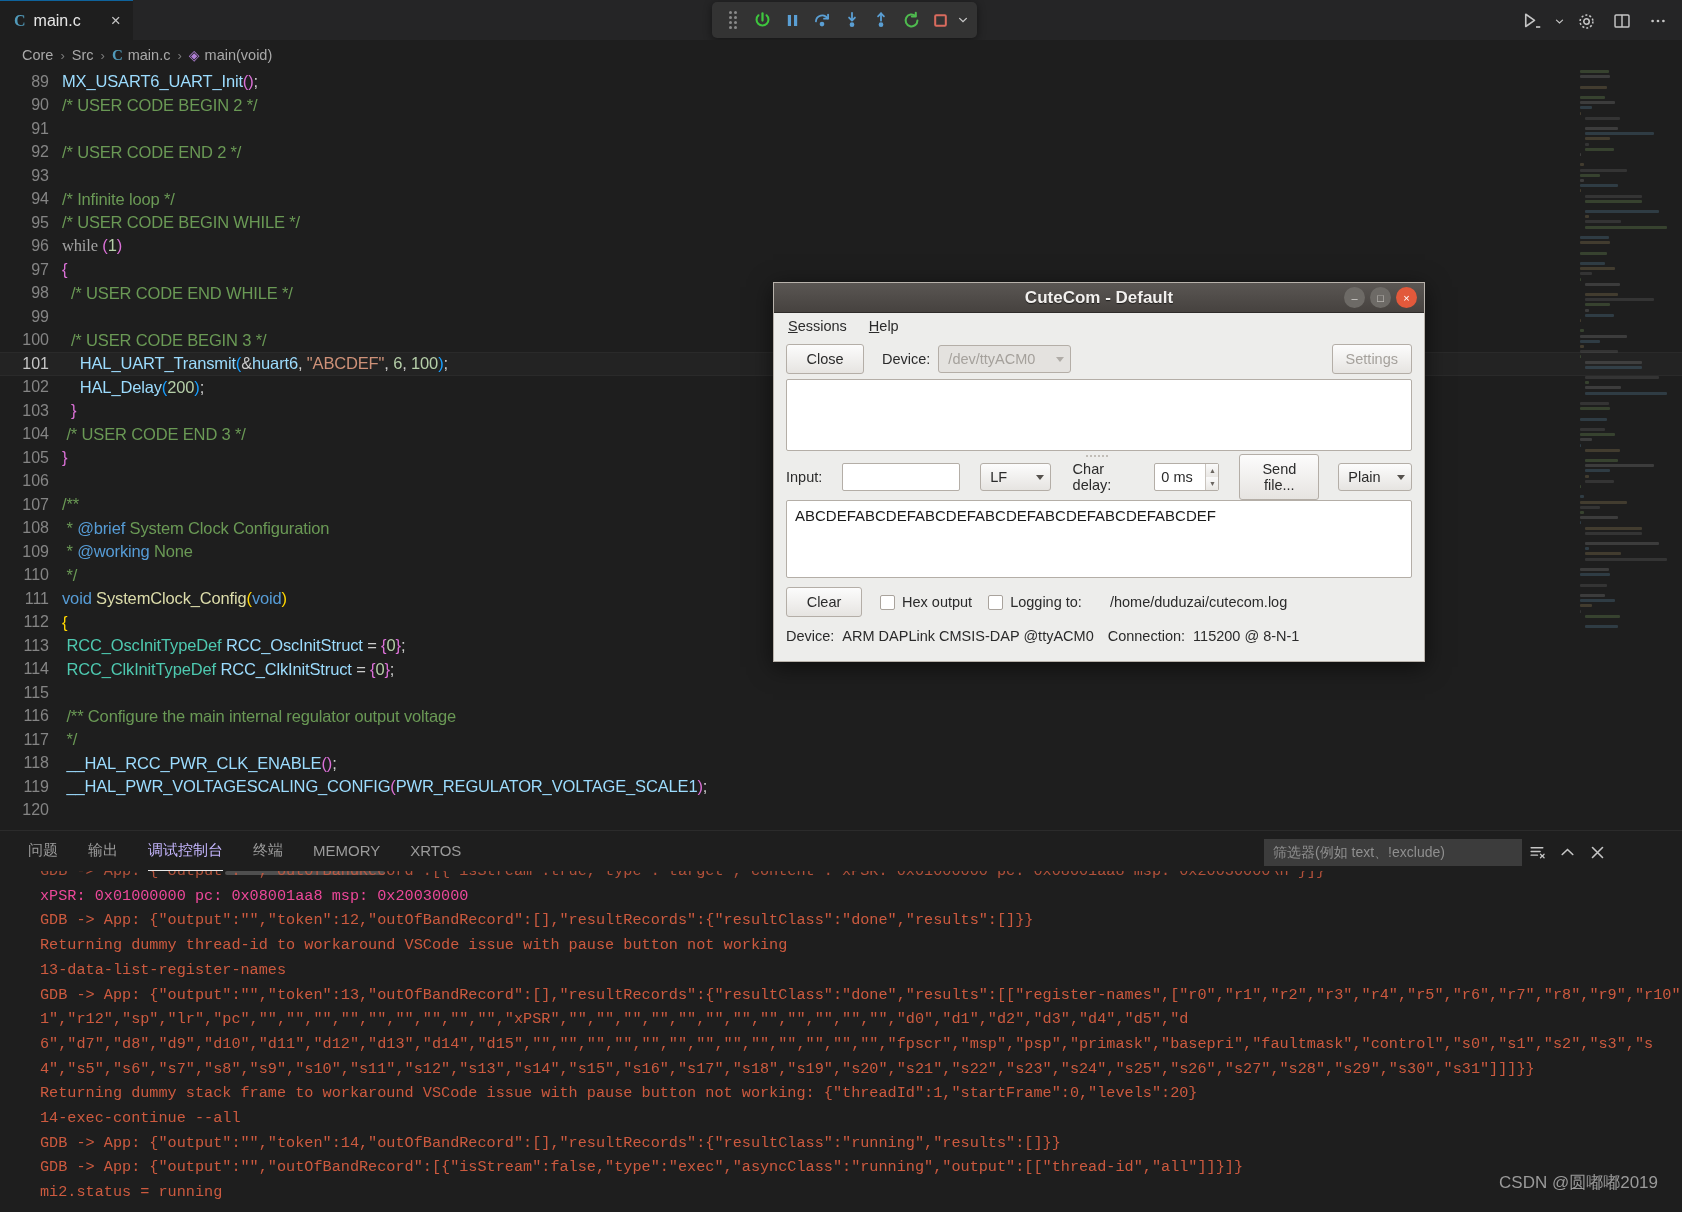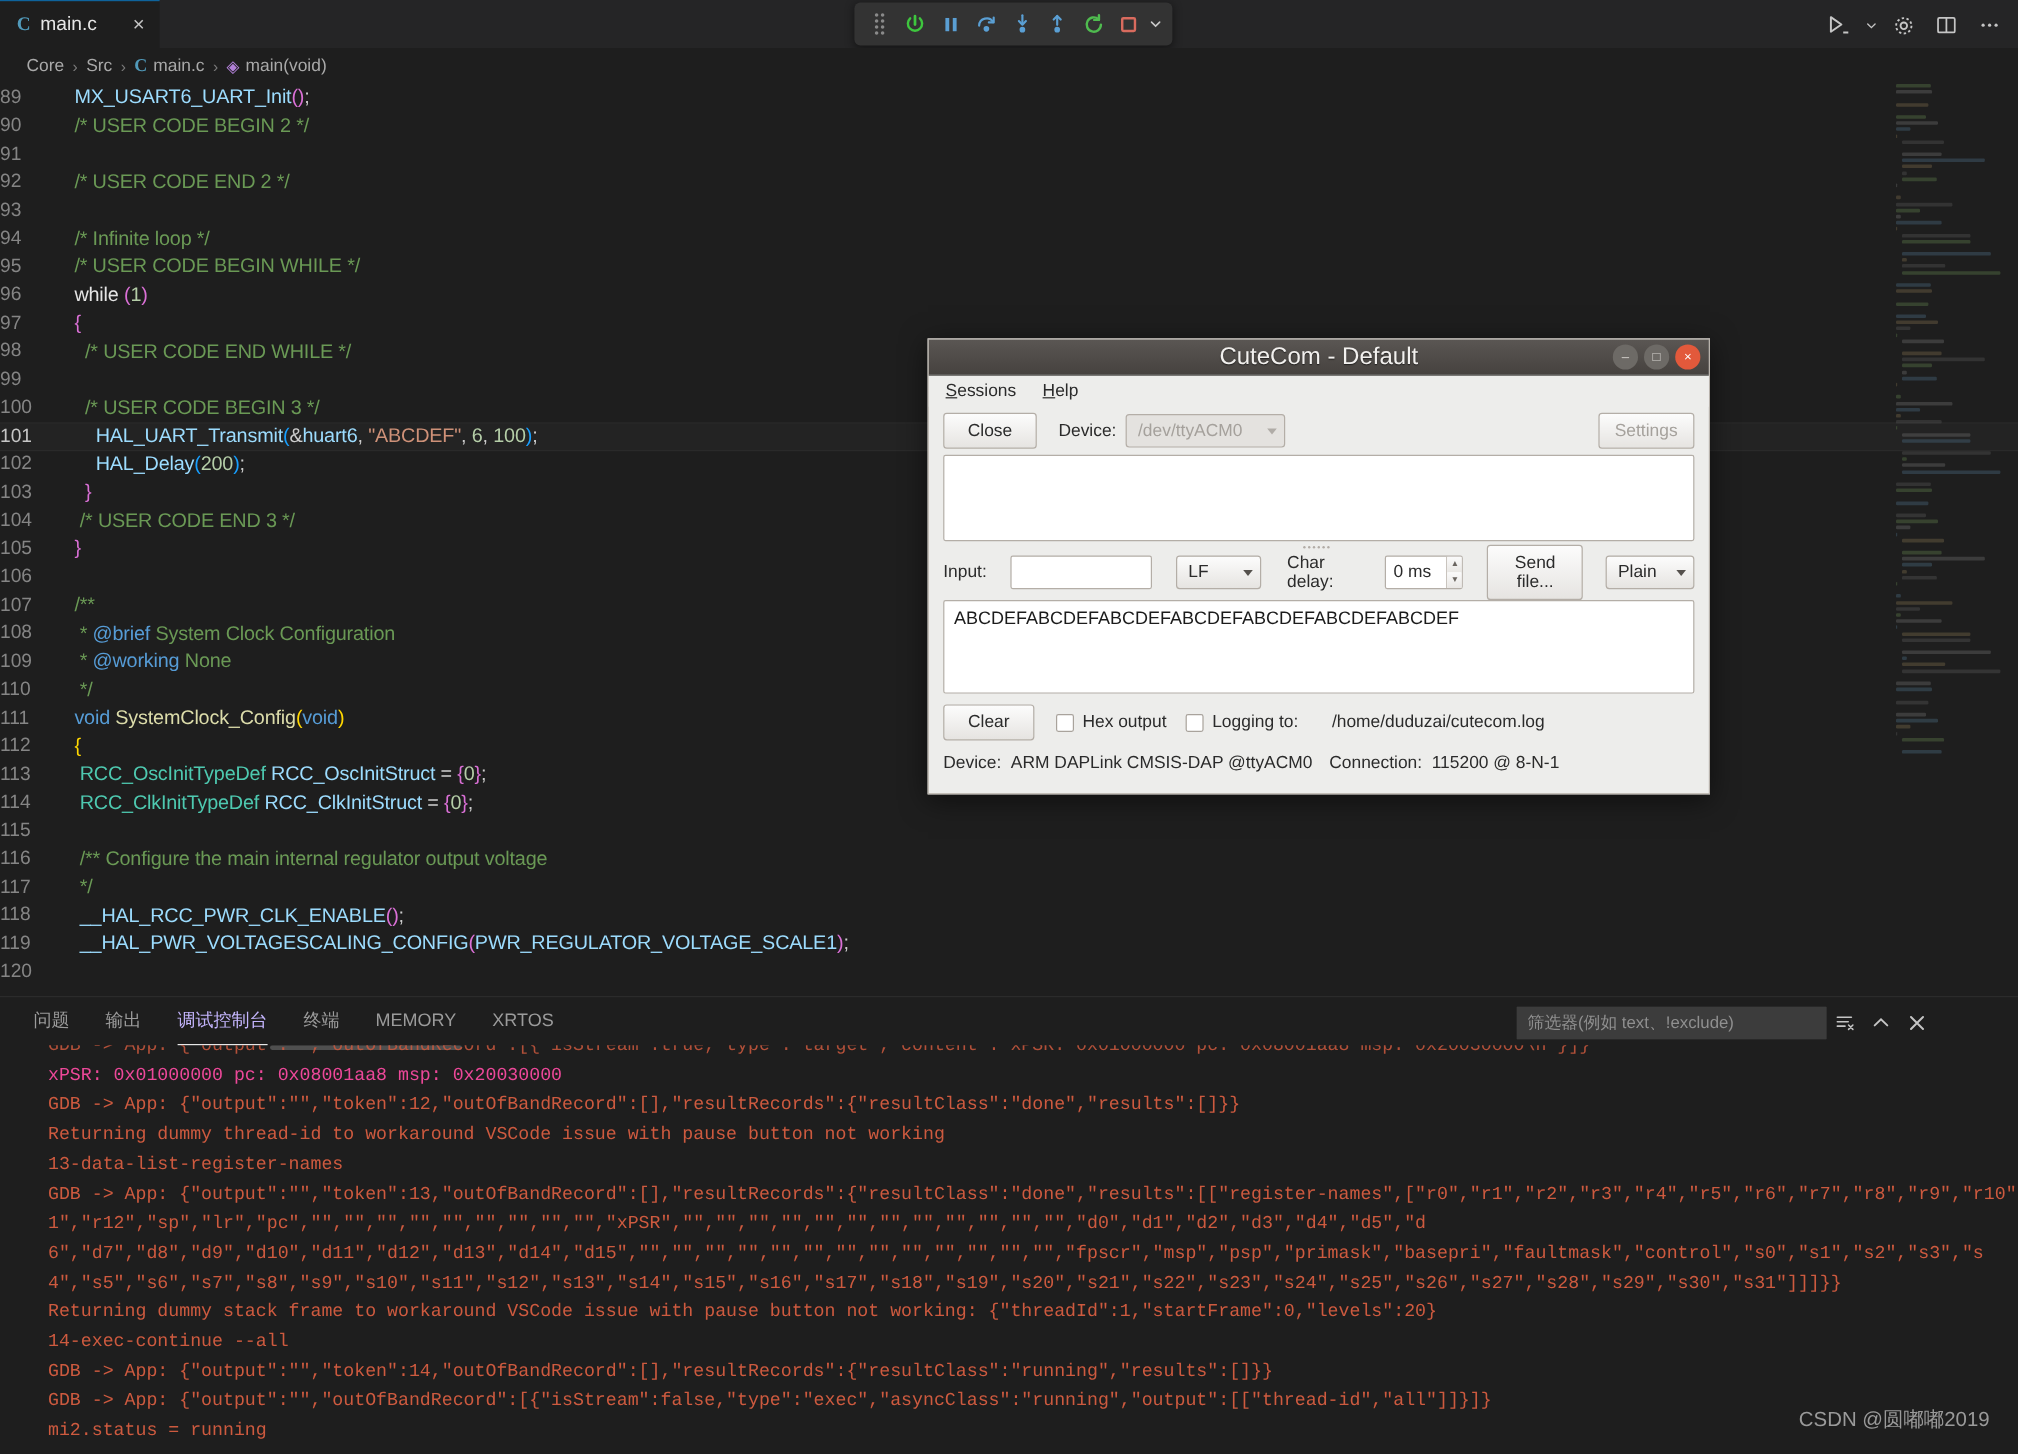--- a/index.html
+++ b/index.html
@@ -54,28 +54,28 @@
   .bc-cube { color: #b180d7; font-size: 14px; }
 
   
   .editor {
     position: absolute; left: 0; top: 70px; width: 1682px; height: 760px;
     background: #1e1e1e; overflow: hidden;
   }
   .coderow { display: flex; height: 23.5px; align-items: center; font-family: "Liberation Mono", monospace; }
   .coderow.cur { background: #232323; border-top: 1px solid #2a2a2a; border-bottom: 1px solid #2a2a2a; }
   .ln {
-    width: 62px; text-align: left; padding-right: 13px;
+    width: 62px; text-align: right; padding-right: 13px;
     color: #858585; font-size: 16px; font-family: "Liberation Sans", sans-serif;
     flex: none;
   }
   .coderow.cur .ln { color: #c6c6c6; }
   .code { font-size: 16.5px; white-space: pre; font-family: "Liberation Sans", sans-serif; letter-spacing: -0.15px; }
   .cm { color: #6A9955; }     
-  .kw { color: #e5e5e5; }     
+  .kw { color: #a3a3a3; font-family: Liberation Serif, serif; }     
   .kw2{ color: #569CD6; }     
   .fn { color: #DCDCAA; }     
   .id { color: #9CDCFE; }     
   .ty { color: #4EC9B0; }     
   .num{ color: #B5CEA8; }     
   .str{ color: #CE9178; }     
   .pu { color: #CCCCCC; }     
   .br1{ color: #FFD700; }
   .br2{ color: #DA70D6; }
   .br3{ color: #179FFF; }
@@ -115,21 +115,21 @@
     position: absolute; left: 773px; top: 282px; width: 652px; height: 380px;
     background: #ededeb; border: 1px solid #b8b2ab;
     box-shadow: 0 5px 22px rgba(0,0,0,.55);
     font-family: "Liberation Sans", sans-serif;
   }
   .cute-title {
     height: 30px; background: linear-gradient(#5a5653,#46423f);
     display: flex; align-items: center; justify-content: center; position: relative;
     border-bottom: 1px solid #2e2b29;
   }
-  .cute-title-text { color: #f2f0ee; font-size: 20px; font-weight: normal; text-shadow: 0 1px 1px rgba(0,0,0,.6); text-align: right; }
+  .cute-title-text { color: #f2f0ee; font-size: 17px; font-weight: bold; text-shadow: 0 1px 1px rgba(0,0,0,.6); text-align: right; }
   .wbtns { position: absolute; right: 7px; top: 4px; display: flex; gap: 5px; }
   .wb { width: 21px; height: 21px; border-radius: 50%; display: flex; align-items: center; justify-content: center; font-size: 11px; color: #2b2b2b; cursor: pointer; }
   .wb.min { background: #6d6a66; color: #d5d2ce; }
   .wb.max { background: #6d6a66; color: #d5d2ce; }
   .wb.cls { background: #e2593b; color: #ffffff; }
   .cute-menu { height: 26px; display: flex; align-items: center; gap: 22px; padding-left: 14px; background: #ededeb; font-size: 14.5px; color: #2b2b2b; }
   .mi { cursor: pointer; }
   .mi u { text-decoration: underline; }
 
   .row { display: flex; align-items: center; padding: 0 12px; }

